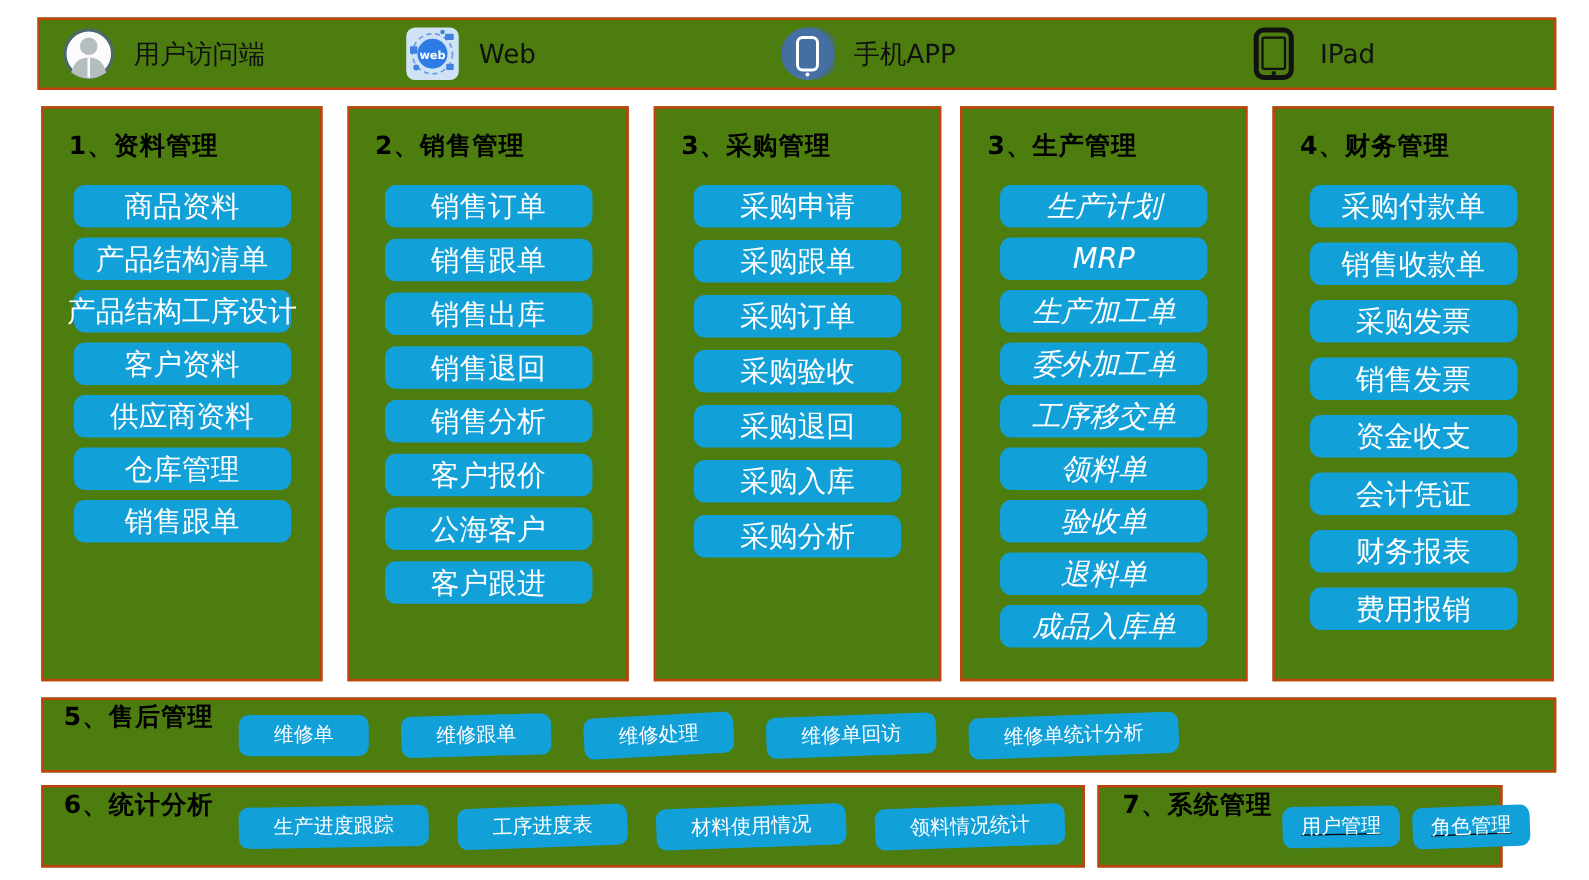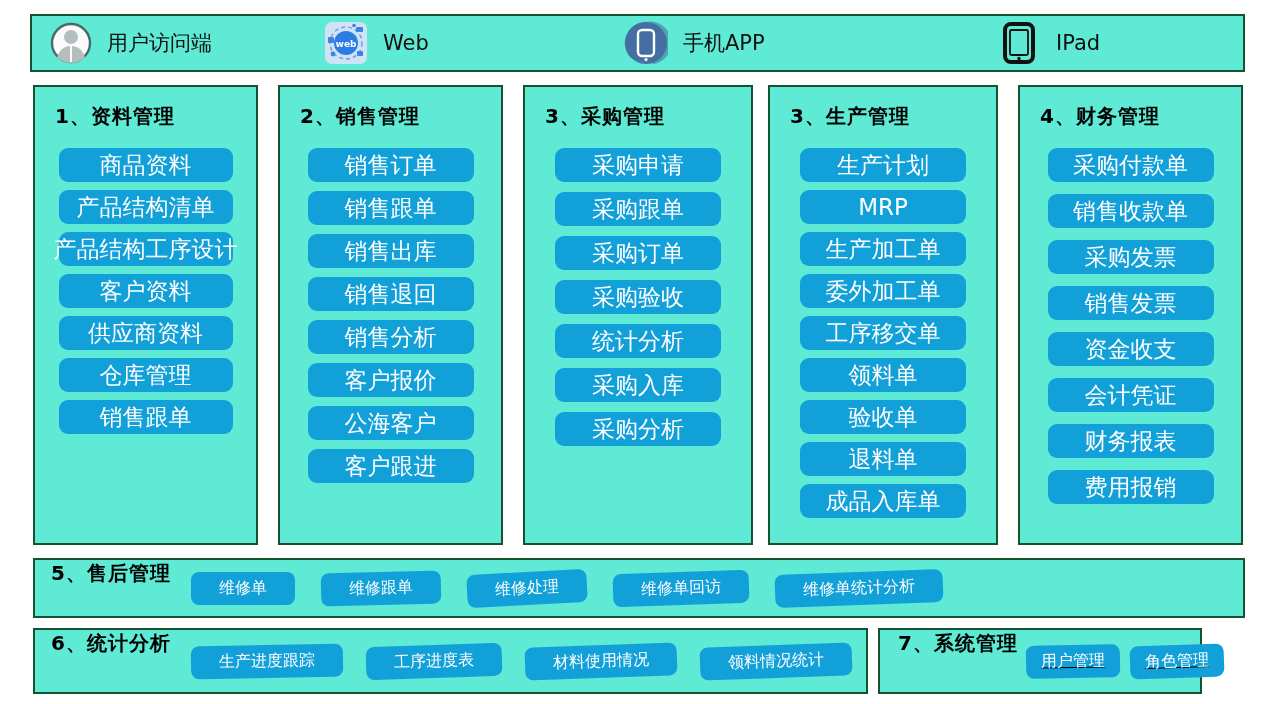--- a/index.html
+++ b/index.html
@@ -1,36 +1,36 @@
 <!DOCTYPE html>
 <html><head>
 <meta charset="utf-8">
 <style>
   html,body{margin:0;padding:0;background:#ffffff;}
   body{font-family:"DejaVu Sans","Liberation Sans",sans-serif;}
   .page{position:relative;width:1271px;height:704px;background:#ffffff;overflow:hidden;}
-  .frame{position:absolute;border:2px solid #14532d;background:#5eead4;box-sizing:border-box;}
+  .frame{position:absolute;border:2px solid #c2410c;background:#4d7c0f;box-sizing:border-box;}
 
   
   .topbar{left:30px;top:14px;width:1215px;height:58px;}
   .tb-group{position:absolute;top:0;height:100%;display:flex;align-items:center;gap:15px;}
   .tb-label{font-size:21px;color:#111;white-space:nowrap;}
   .tb-icon{display:flex;align-items:center;justify-content:center;}
 
   
   .col{top:85px;height:460px;}
   .col-title,.row-title{font-size:20px;font-weight:bold;color:#000;white-space:nowrap;letter-spacing:1px;}
   .col .col-title{position:absolute;top:16px;left:20px;}
   .btns{display:flex;align-items:center;}
   .col .btns{position:absolute;top:61px;left:0;right:0;flex-direction:column;}
   .btn{background:#12a0d9;color:#ffffff;border-radius:9px;display:flex;align-items:center;justify-content:center;
        font-size:23px;white-space:nowrap;cursor:pointer;box-sizing:border-box;}
   .col .btn{width:166px;height:34px;}
   .c1 .btn{width:174px;}
-  .c1 .btns{gap:8px;} .c2 .btns{gap:9px;} .c3 .btns{gap:10px;} .c4 .btns{gap:8px;} .c5 .btns{gap:12px;}
+  .c1 .btns{gap:8px;} .c2 .btns{gap:9px;} .c3 .btns{gap:10px;} .c4 .btns{gap:8px;font-style:italic;} .c5 .btns{gap:12px;}
 
   
   .hrow{display:flex;}
   .row5{left:33px;top:558px;width:1212px;height:60px;}
   .row6{left:33px;top:628px;width:835px;height:66px;}
   .row7{left:878px;top:628px;width:324px;height:66px;}
   .hrow .row-title{margin-left:16px;}
   .hrow .btns{flex-direction:row;margin-left:20px;gap:26px;}
   .row6 .btns{gap:23px;}
   .row7 .row-title{margin-left:18px;}
@@ -136,21 +136,21 @@
     </div>
   </div>
 
   <div class="frame col c3" style="left:523px;width:230px;">
     <div class="col-title">3、采购管理</div>
     <div class="btns">
       <div class="btn">采购申请</div>
       <div class="btn">采购跟单</div>
       <div class="btn">采购订单</div>
       <div class="btn">采购验收</div>
-      <div class="btn">统计分析</div>
+      <div class="btn">采购退回</div>
       <div class="btn">采购入库</div>
       <div class="btn">采购分析</div>
     </div>
   </div>
 
   <div class="frame col c4" style="left:768px;width:230px;">
     <div class="col-title">3、生产管理</div>
     <div class="btns">
       <div class="btn">生产计划</div>
       <div class="btn">MRP</div>

